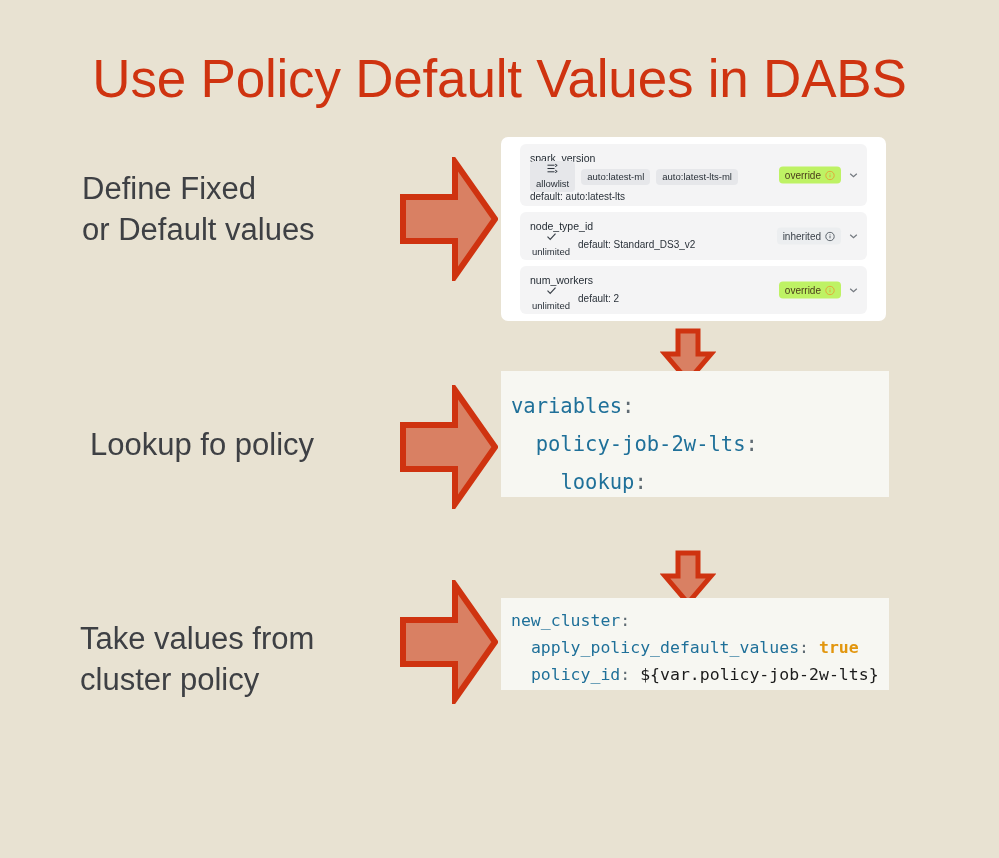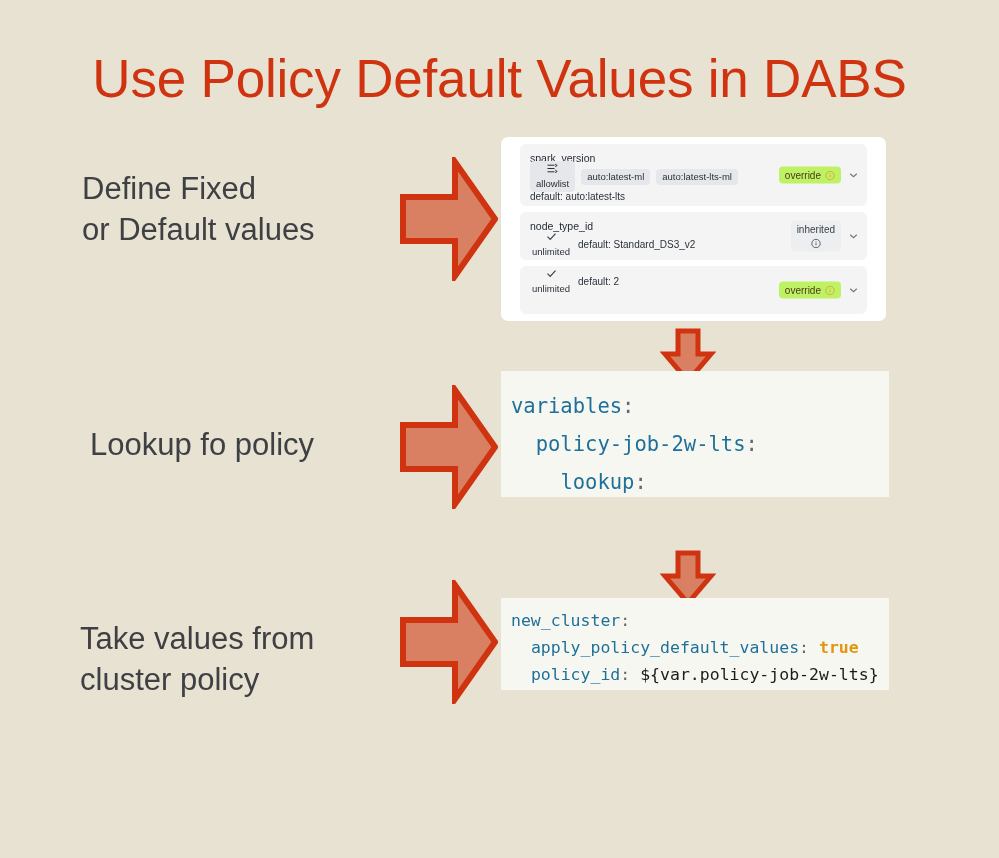--- a/index.html
+++ b/index.html
@@ -129,21 +129,21 @@
   .badge{
     display:inline-flex;
     align-items:center;
     gap:4px;
     font-size:10px;
     border-radius:4px;
     padding:3px 6px;
     white-space:nowrap;
   }
   .badge.override{ background:#bef264; color:#4a3b1b; }
-  .badge.inherited{ background:#eceef0; color:#3a4149;flex-direction:column; }
+  .badge.inherited{ background:#eceef0; color:#3a4149; }
   .badge .info{ width:10px;height:10px;display:inline-block; }
   .badge .info svg{display:block;}
   .chev{ width:11px;height:11px;display:inline-block;opacity:.75;}
   .chev svg{display:block;}
 
   
   .yaml-block{
     position:absolute;
     background:#f7f7f2;
     font-family:"DejaVu Sans Mono", monospace;
@@ -277,20 +277,21 @@
       </span>
       <span class="chev">
         <svg width="11" height="11" viewBox="0 0 11 11">
           <path d="M2.2 4.2L5.5 7.3 8.8 4.2" fill="none" stroke="#4a5159" stroke-width="1.2"></path>
         </svg>
       </span>
     </div>
   </div>
 
   <div class="policy-row" id="policy-row-workers">
+    <div class="policy-key">num_workers</div>
     <div class="chip-line">
       <span class="chip plain">
         <span class="ic">
           <svg width="11" height="11" viewBox="0 0 11 11">
             <path d="M1.5 5.6L4.2 8.3 9.5 2.6" fill="none" stroke="#3a4149" stroke-width="1.2"></path>
           </svg>
         </span>
         <span>unlimited</span>
       </span>
       <span class="inline-default">default: 2</span>

